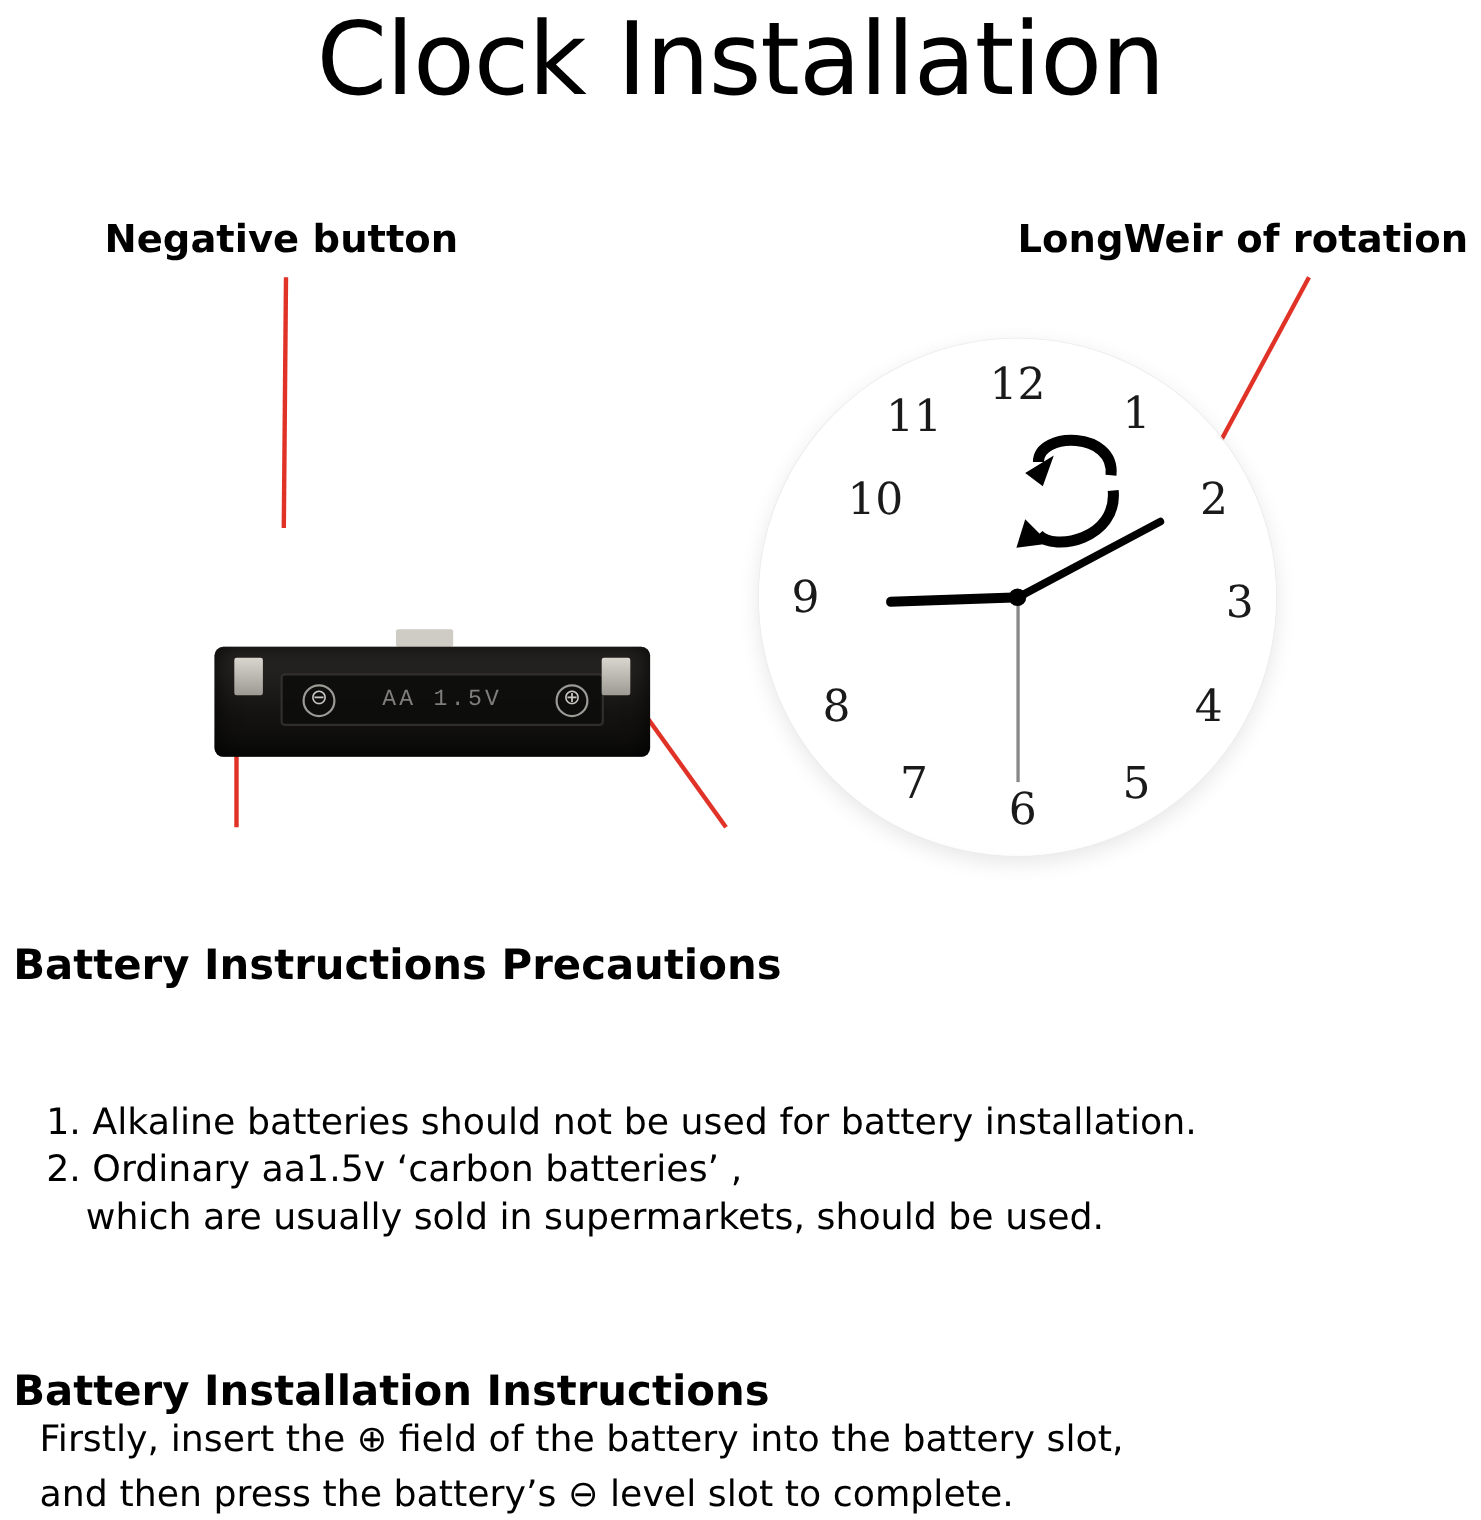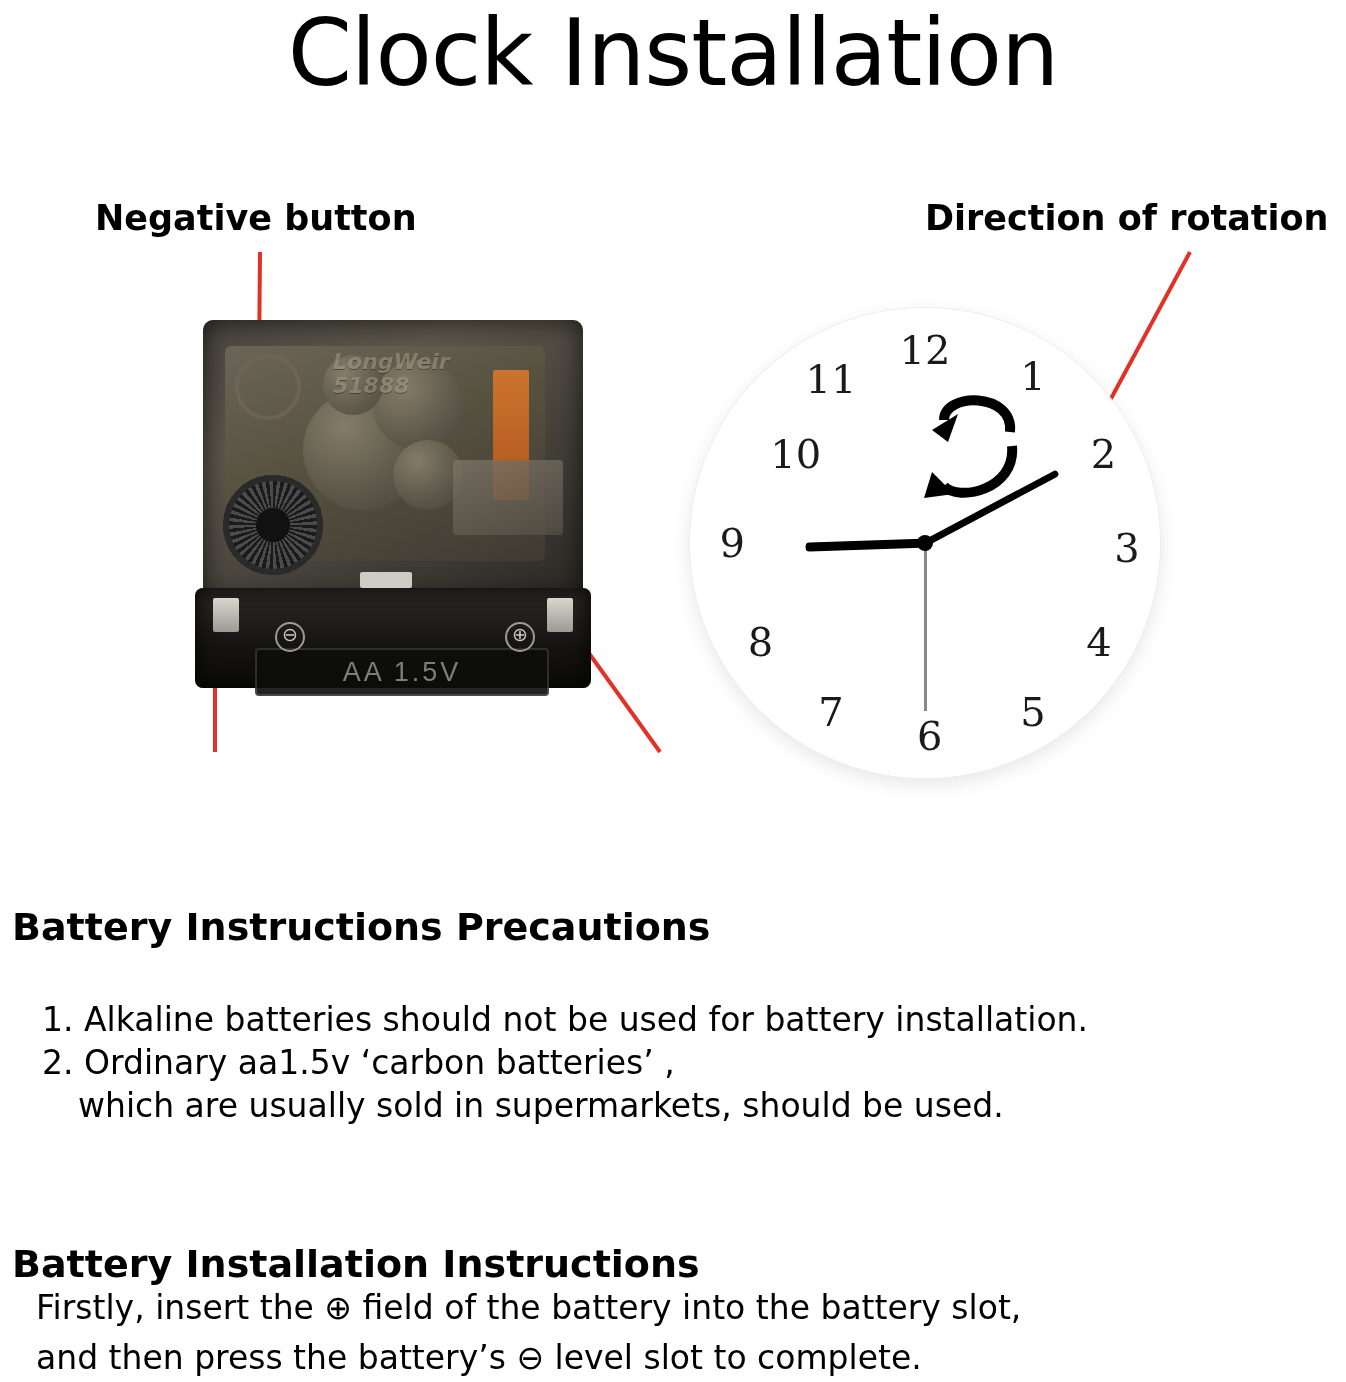--- a/index.html
+++ b/index.html
@@ -149,28 +149,27 @@
     box-shadow: inset 0 0 22px rgba(0,0,0,.9);
   }
   .bat-slot {
     position: absolute;
     left: 60px; top: 24px;
     width: 290px; height: 44px;
     background: #0d0d0c;
     border: 2px solid #343230;
     border-radius: 4px;
     color: #8b8a86;
-    font-family: Liberation Sans, sans-serif;
-    font-size: 27px;
+    font-family: Liberation Mono, monospace;
+    font-size: 21px;
     letter-spacing: 3px;
     display: flex;
     align-items: center;
     justify-content: center;
     opacity: .9;
-    margin-top: 36px;
   }
   .bat-sign {
     position: absolute;
     top: 34px;
     width: 26px; height: 26px;
     border: 2px solid #9c9a95;
     border-radius: 50%;
     color: #c9c7c2;
     font-size: 19px;
     line-height: 22px;
@@ -262,65 +261,50 @@
     font-family: "DejaVu Sans", sans-serif;
     left: 12px;
     white-space: nowrap;
   }
   .body-line {
     position: absolute;
     font-size: 33px;
     font-family: "DejaVu Sans", sans-serif;
     white-space: nowrap;
   }
-  #heading-precautions { top: 905px; }
+  #heading-precautions { top: 855px; }
   #prec-1 { left: 42px; top: 1000px; }
   #prec-2 { left: 42px; top: 1043px; }
   #prec-2b { left: 78px; top: 1086px; }
   #heading-installation { top: 1200px; margin-top: 42px; }
   #inst-1 { left: 36px; top: 1288px; }
   #inst-2 { left: 36px; top: 1338px; }
   .sym {
     display: inline-block;
     font-family: "DejaVu Sans", sans-serif;
   }
 </style>
 </head>
 <body>
 
 <div id="page-title">Clock Installation</div>
 
 <div id="diagram">
 
   <div class="callout-label" id="label-adjusting">Negative button</div>
-  <div class="callout-label" id="label-direction">Direction of rotation</div>
+  <div class="callout-label" id="label-direction">LongWeir of rotation</div>
 
   <svg width="1346" height="690" style="position:absolute;left:0;top:0;">
     <line x1="260" y1="72" x2="258" y2="300" stroke="#e03226" stroke-width="4"></line>
     <line x1="1190" y1="72" x2="1086" y2="265" stroke="#e03226" stroke-width="4"></line>
     <line x1="215" y1="572" x2="215" y2="455" stroke="#e03226" stroke-width="4"></line>
     <line x1="660" y1="572" x2="578" y2="458" stroke="#e03226" stroke-width="4"></line>
   </svg>
 
   <div id="movement">
-    <div class="mv-body">
-      <div class="mv-inner"></div>
-      <div class="gear g1"></div>
-      <div class="gear g2"></div>
-      <div class="gear g3"></div>
-      <div class="gear g4"></div>
-      <div class="shaft"></div>
-      <div class="pcb"></div>
-      <div class="coil"></div>
-      <div class="brand">
-        <span>LongWeir</span><br>
-        <span>51888</span>
-      </div>
-      <div class="knob"></div>
-    </div>
     <div class="mv-foot"></div>
     <div class="mv-battery">
       <div class="bat-slot">AA  1.5V</div>
       <div class="bat-sign bat-minus">⊖</div>
       <div class="bat-sign bat-plus">⊕</div>
     </div>
     <div class="tab tab-left"></div>
     <div class="tab tab-right"></div>
   </div>
 

